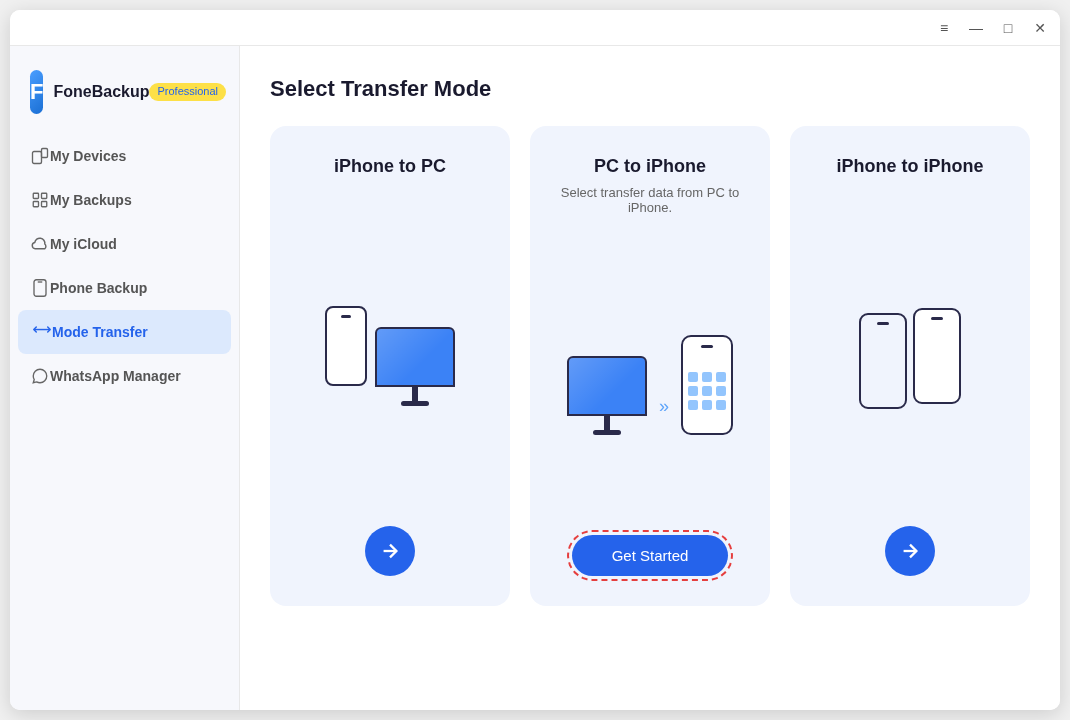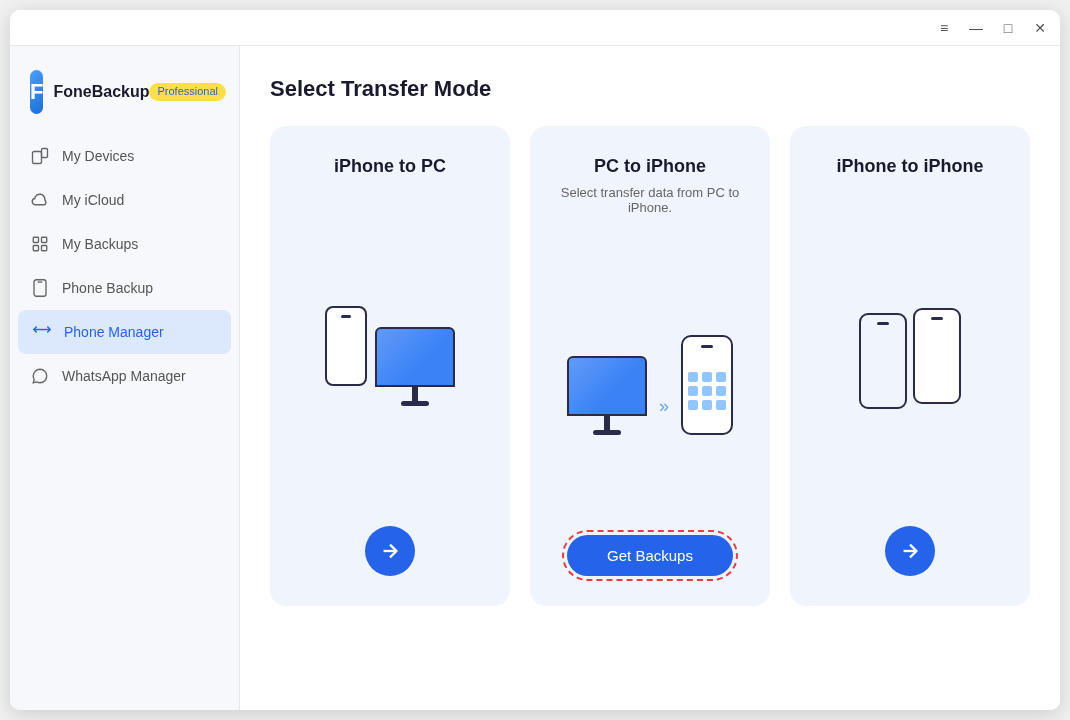--- a/index.html
+++ b/index.html
@@ -87,26 +87,26 @@
       color: #2563eb;
       font-size: 11px;
       padding: 2px 8px;
       border-radius: 10px;
       font-weight: 500;
       width: fit-content;
     }
     .nav-item {
       display: flex;
       align-items: center;
-      gap: 12px;
       padding: 12px 20px;
       cursor: pointer;
       color: #555;
       font-size: 14px;
       transition: background 0.15s;
+      font-weight: bold;
     }
     .nav-item.active {
       background: #dce9fd;
       color: #2563eb;
       border-radius: 8px;
       margin: 0 8px;
       padding: 12px 14px;
     }
     .nav-icon {
       width: 20px;
@@ -365,57 +365,57 @@
           <svg width="18" height="18" viewBox="0 0 24 24" fill="none" stroke="#666" stroke-width="1.8">
             <rect x="2" y="6" width="12" height="16" rx="2"></rect>
             <rect x="14" y="2" width="8" height="12" rx="1.5"></rect>
           </svg>
         </div>
         <span>My Devices</span>
       </div>
 
       <div class="nav-item">
         <div class="nav-icon">
-          <svg width="20" height="16" viewBox="0 0 24 20" fill="none" stroke="#666" stroke-width="1.8">
-            <path d="M6 16a4 4 0 01-.5-7.9A6 6 0 0118 10a4 4 0 010 6H6z"></path>
-          </svg>
-        </div>
-        <span>My iCloud</span>
-      </div>
-
-      <div class="nav-item">
-        <div class="nav-icon">
           <svg width="18" height="18" viewBox="0 0 24 24" fill="none" stroke="#666" stroke-width="1.8">
             <rect x="3" y="3" width="7" height="7" rx="1"></rect>
             <rect x="14" y="3" width="7" height="7" rx="1"></rect>
             <rect x="3" y="14" width="7" height="7" rx="1"></rect>
             <rect x="14" y="14" width="7" height="7" rx="1"></rect>
           </svg>
         </div>
         <span>My Backups</span>
       </div>
 
       <div class="nav-item">
         <div class="nav-icon">
+          <svg width="20" height="16" viewBox="0 0 24 20" fill="none" stroke="#666" stroke-width="1.8">
+            <path d="M6 16a4 4 0 01-.5-7.9A6 6 0 0118 10a4 4 0 010 6H6z"></path>
+          </svg>
+        </div>
+        <span>My iCloud</span>
+      </div>
+
+      <div class="nav-item">
+        <div class="nav-icon">
           <svg width="16" height="18" viewBox="0 0 20 24" fill="none" stroke="#666" stroke-width="1.8">
             <rect x="2" y="1" width="16" height="22" rx="3"></rect>
             <line x1="7" y1="4" x2="13" y2="4"></line>
           </svg>
         </div>
         <span>Phone Backup</span>
       </div>
 
       <div class="nav-item active">
         <div class="nav-icon">
           <svg width="20" height="18" viewBox="0 0 24 22" fill="none" stroke="#2563eb" stroke-width="1.8">
             <path d="M5 5l-3 3 3 3M19 5l3 3-3 3" stroke-linecap="round" stroke-linejoin="round"></path>
             <line x1="2" y1="8" x2="22" y2="8"></line>
           </svg>
         </div>
-        <span>Phone Manager</span>
+        <span>Mode Transfer</span>
       </div>
 
       <div class="nav-item">
         <div class="nav-icon">
           <svg width="18" height="18" viewBox="0 0 24 24" fill="none" stroke="#666" stroke-width="1.8">
             <path d="M21 12a9 9 0 01-9 9 9 9 0 01-4.5-1.2L3 21l1.3-4.3A9 9 0 013 12a9 9 0 019-9 9 9 0 019 9z"></path>
           </svg>
         </div>
         <span>WhatsApp Manager</span>
       </div>
@@ -468,21 +468,21 @@
                   <div class="grid-dot"></div>
                   <div class="grid-dot"></div>
                   <div class="grid-dot"></div>
                   <div class="grid-dot"></div>
                   <div class="grid-dot"></div>
                 </div>
               </div>
             </div>
           </div>
           <div class="card-action">
-            <button class="get-started-btn">Get Backups</button>
+            <button class="get-started-btn">Get Started</button>
           </div>
         </div>
 
         <div class="card">
           <div class="card-title">iPhone to iPhone</div>
           <div class="card-illustration">
             <div class="two-iphones">
               <div class="iphone-back"></div>
               <div class="iphone-front"></div>
             </div>

